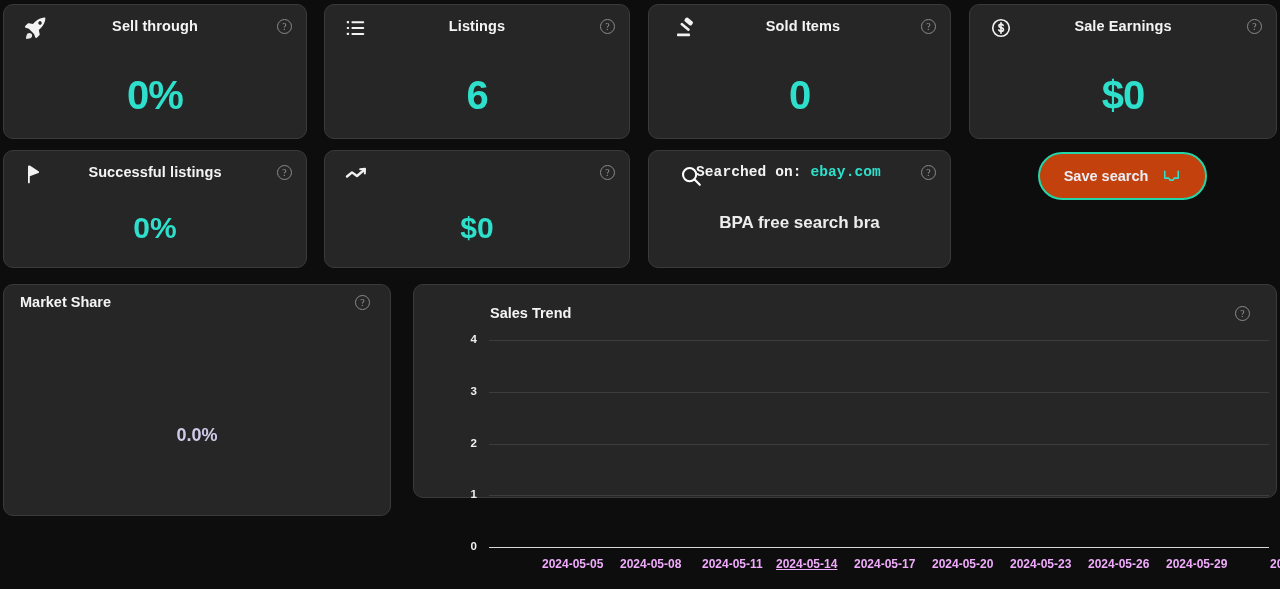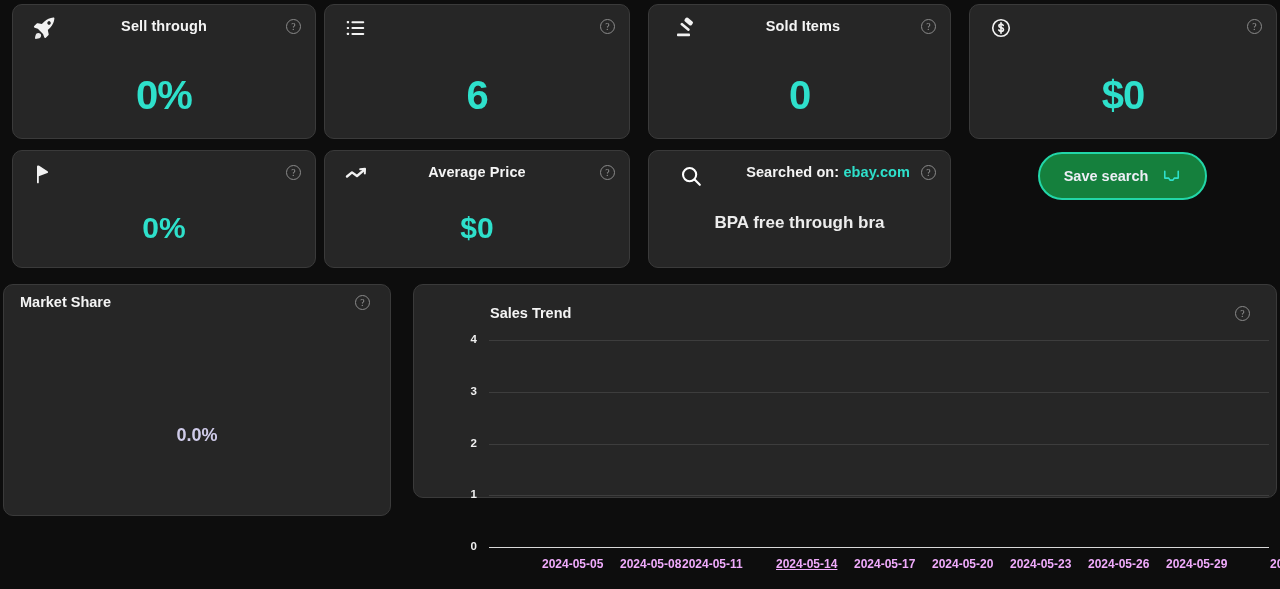--- a/index.html
+++ b/index.html
@@ -58,45 +58,45 @@
     font-weight: bold;
   }
 
   
   .r1 { top: 4px; height: 135px; }
   .r1 .card-value { top: 68px; font-size: 40px; letter-spacing: -1px; }
   
   .r2 { top: 150px; height: 118px; }
   .r2 .card-value { top: 60px; font-size: 30px; }
 
-  .c1 { left: 3px;   width: 304px; margin-left: 9px; }
+  .c1 { left: 3px;   width: 304px; }
   .c2 { left: 324px; width: 306px; }
   .c3 { left: 648px; width: 303px; padding-left: 7px; }
   .c4 { left: 969px; width: 308px; }
 
   
-  #searched-card .card-title { text-align: right; color: #f4f4f4; }
+  #searched-card .card-title { text-align: left; color: #f4f4f4; font-family: Liberation Mono, monospace; }
   .site-link { color: #2ee0cb; }
   .search-term {
     position: absolute;
     left: 0; right: 0; top: 62px;
     text-align: center;
     color: #ededed;
     font-size: 17px;
     font-weight: bold;
   }
 
   
   .btn {
     position: absolute;
     display: flex;
     align-items: center;
     justify-content: center;
     gap: 14px;
-    background: #15803d;
+    background: #c2410c;
     border-radius: 24px;
     color: #eeeef6;
     font-size: 14.5px;
     font-weight: bold;
     cursor: pointer;
   }
   #save-search-button {
     left: 1038px; top: 152px;
     width: 169px; height: 48px;
     border: 2px solid #22d6a8;
@@ -189,20 +189,21 @@
       <span class="card-icon">
         <svg width="22" height="22" viewBox="0 0 24 24" fill="#f2f2f2">
           <rect x="2" y="4.4" width="2.4" height="2.4" rx=".6"></rect>
           <rect x="7" y="4.6" width="14" height="2.1" rx="1"></rect>
           <rect x="2" y="10.8" width="2.4" height="2.4" rx=".6"></rect>
           <rect x="7" y="11" width="14" height="2.1" rx="1"></rect>
           <rect x="2" y="17.2" width="2.4" height="2.4" rx=".6"></rect>
           <rect x="7" y="17.4" width="14" height="2.1" rx="1"></rect>
         </svg>
       </span>
+      <div class="card-title">Listings</div>
       <div class="help">?</div>
     </div>
     <div class="card-value">6</div>
   </div>
 
   <div class="card r1 c3">
     <div class="card-head">
       <span class="card-icon">
         <svg width="24" height="24" viewBox="0 0 24 24" fill="#f2f2f2">
           <rect x="2" y="17.6" width="13" height="2.6" rx=".8"></rect>
@@ -218,66 +219,67 @@
 
   <div class="card r1 c4">
     <div class="card-head">
       <span class="card-icon">
         <svg width="22" height="22" viewBox="0 0 24 24" fill="none" stroke="#f2f2f2" stroke-width="1.8">
           <circle cx="12" cy="12" r="9"></circle>
           <path d="M14.4 9.1c-.5-.8-1.4-1.2-2.4-1.2-1.3 0-2.3.7-2.3 1.8 0 2.6 5 1.2 5 3.9 0 1.2-1.1 1.9-2.5 1.9-1.1 0-2.1-.4-2.6-1.3" stroke-linecap="round"></path>
           <path d="M12 6.4v11.2" stroke-linecap="round"></path>
         </svg>
       </span>
+      <div class="card-title">Sale Earnings</div>
       <div class="help">?</div>
     </div>
     <div class="card-value">$0</div>
   </div>
 
   <div class="card r2 c1">
     <div class="card-head">
       <span class="card-icon">
         <svg width="24" height="24" viewBox="0 0 24 24" fill="#f2f2f2">
           <path d="M6.2 3.4c-.7 0-1.2.5-1.2 1.2v15.8c0 .5.4.9.9.9s.9-.4.9-.9v-6.1l8.6-3.2c.8-.3.9-1.4.2-1.9L7.2 3.7a1.6 1.6 0 0 0-1-.3z"></path>
         </svg>
       </span>
+      <div class="card-title">Successful listings</div>
       <div class="help">?</div>
     </div>
     <div class="card-value">0%</div>
   </div>
 
   <div class="card r2 c2">
     <div class="card-head">
       <span class="card-icon">
         <svg width="24" height="24" viewBox="0 0 24 24" fill="none" stroke="#f2f2f2" stroke-width="2.4" stroke-linecap="round" stroke-linejoin="round">
           <path d="M3 14.5 L8 10.4 L13 14 L20.5 7.6"></path>
           <path d="M16.2 7.2 L21 6.8 L20.8 11.4" stroke-width="2"></path>
         </svg>
       </span>
-      <div class="card-title">Average Price</div>
       <div class="help">?</div>
     </div>
     <div class="card-value">$0</div>
   </div>
 
   <div class="card r2 c3" id="searched-card">
     <div class="card-head">
       <span class="card-icon" style="left:22px;top:12px;">
         <svg width="24" height="24" viewBox="0 0 24 24" fill="none" stroke="#ffffff" stroke-width="2.1" stroke-linecap="round">
           <circle cx="10.6" cy="10.6" r="6.6"></circle>
           <path d="M15.6 15.6 L20.8 20.8"></path>
         </svg>
       </span>
       <div class="card-title" style="left:40px;right:40px;">
         <span>Searched on:</span>
         <span class="site-link">ebay.com</span>
       </div>
       <div class="help">?</div>
     </div>
-    <div class="search-term">BPA free through bra</div>
+    <div class="search-term">BPA free search bra</div>
   </div>
 
   <div class="btn" id="save-search-button">
     <span>Save search</span>
     <span>
       <svg width="19" height="19" viewBox="0 0 24 24" fill="none" stroke="#2ee0cb" stroke-width="2" stroke-linecap="round" stroke-linejoin="round">
         <path d="M3.5 5.5 V14 h5 l1.6 2.6h3.8L15.5 14h5 V5.5"></path>
       </svg>
     </span>
   </div>
@@ -298,21 +300,21 @@
         <div class="gridline" style="left: 75px; width: 780px; top: 106.75px;"></div>
         <div class="ytick" style="left: 33px; top: 99.75px;">3</div>
         <div class="gridline" style="left: 75px; width: 780px; top: 158.5px;"></div>
         <div class="ytick" style="left: 33px; top: 151.5px;">2</div>
         <div class="gridline" style="left: 75px; width: 780px; top: 210.25px;"></div>
         <div class="ytick" style="left: 33px; top: 203.25px;">1</div>
         <div class="gridline axis" style="left: 75px; width: 780px; top: 262px;"></div>
         <div class="ytick" style="left: 33px; top: 255px;">0</div>
         <div class="xtick" style="left: 92px; top: 272px;">2024-05-05</div>
         <div class="xtick" style="left: 170px; top: 272px;">2024-05-08</div>
-        <div class="xtick" style="left: 232px; top: 272px;">2024-05-11</div>
+        <div class="xtick" style="left: 252px; top: 272px;">2024-05-11</div>
         <div class="xtick" style="left: 326px; top: 272px; text-decoration: underline;">2024-05-14</div>
         <div class="xtick" style="left: 404px; top: 272px;">2024-05-17</div>
         <div class="xtick" style="left: 482px; top: 272px;">2024-05-20</div>
         <div class="xtick" style="left: 560px; top: 272px;">2024-05-23</div>
         <div class="xtick" style="left: 638px; top: 272px;">2024-05-26</div>
         <div class="xtick" style="left: 716px; top: 272px;">2024-05-29</div>
         <div class="xtick" style="left: 820px; top: 272px;">2024-06-03</div>
       </div>
   </div>
 

